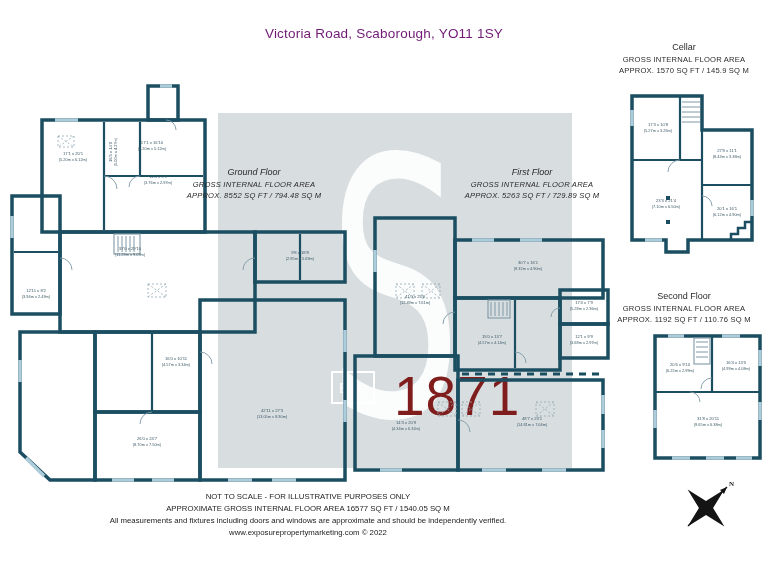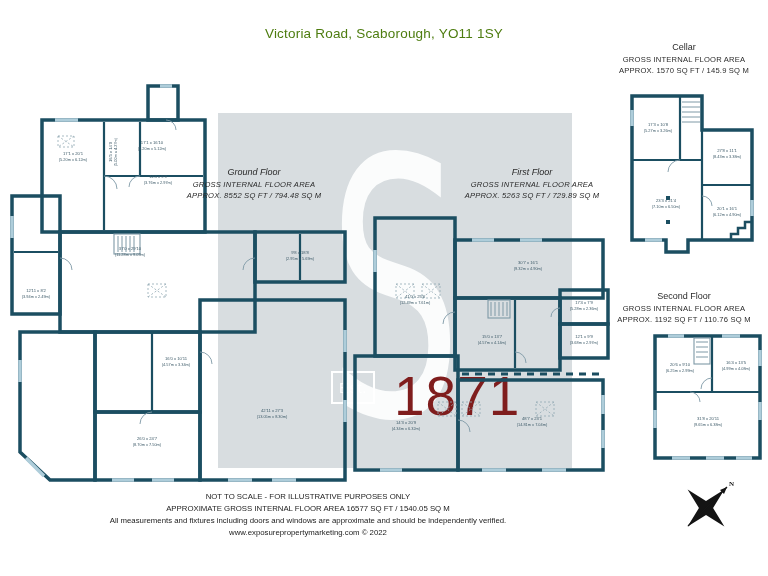--- a/index.html
+++ b/index.html
@@ -1,20 +1,20 @@
 <!DOCTYPE html>
 <html><head>
 <meta charset="utf-8">
 <style>
   html,body{margin:0;padding:0;background:#ffffff;}
   body{width:768px;height:576px;position:relative;overflow:hidden;
        font-family:"Liberation Sans",sans-serif;color:#1c1c1c;}
   .canvas{position:absolute;inset:0;}
   .title{position:absolute;top:26px;left:0;width:768px;text-align:center;
-         font-size:13.5px;letter-spacing:.2px;color:#4d7c0f;}
+         font-size:13.5px;letter-spacing:.2px;color:#701a75;}
   
   .watermark{position:absolute;left:218px;top:113px;width:354px;height:355px;
              background:#d8dde0;}
   .wm-s{position:absolute;inset:0;display:flex;align-items:center;justify-content:center;
         font-size:340px;line-height:1;color:#fbfcfc;font-family:"DejaVu Sans",sans-serif;}
   .wm-s span{display:block;transform:scale(.62,1.05);}
   .wm-est{position:absolute;left:113px;top:258px;width:40px;height:29px;
           border:2.5px solid #ffffff;display:flex;align-items:center;justify-content:center;
           color:#ffffff;font-size:15px;letter-spacing:.5px;}
   .wm-year{position:absolute;left:176px;top:256px;font-size:55px;line-height:1;

